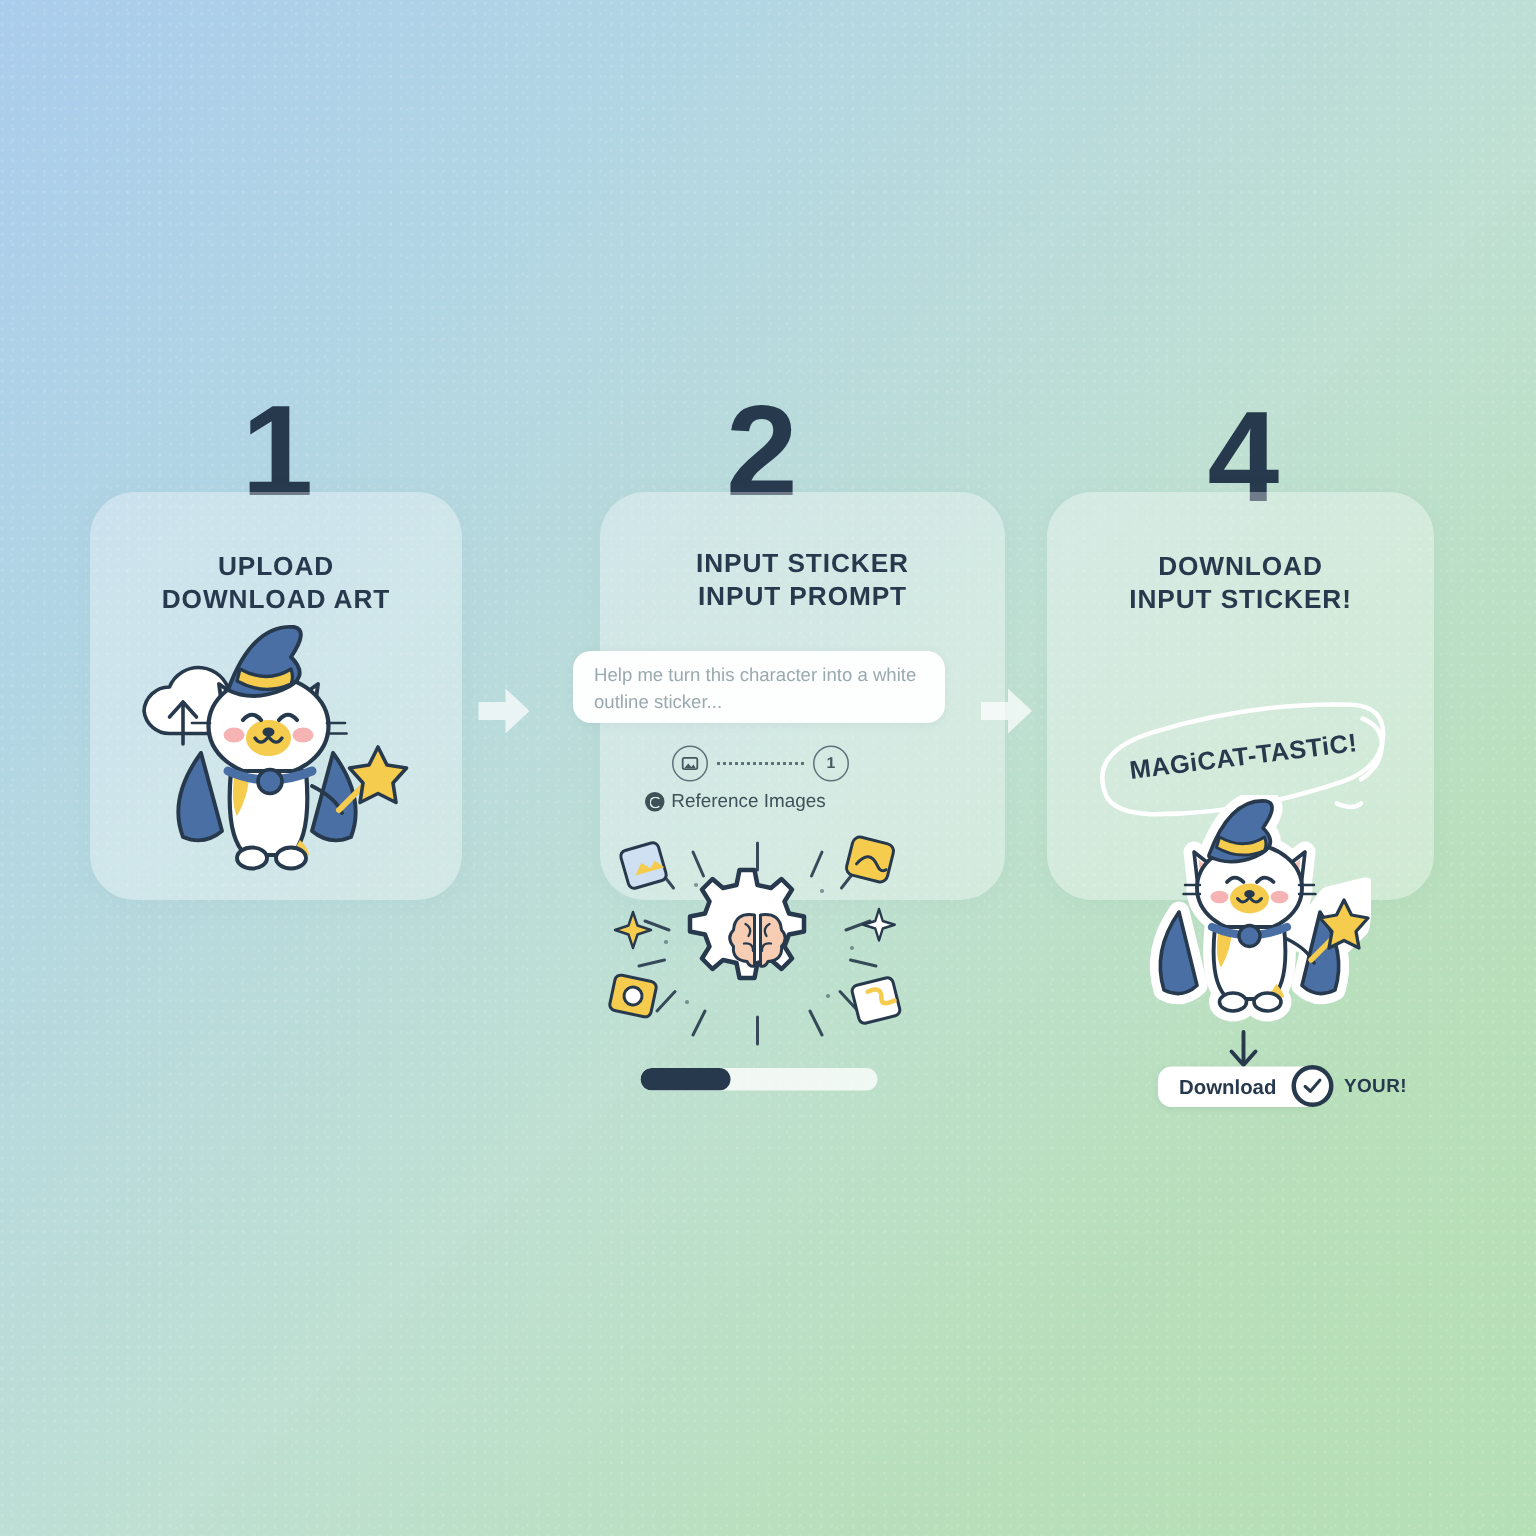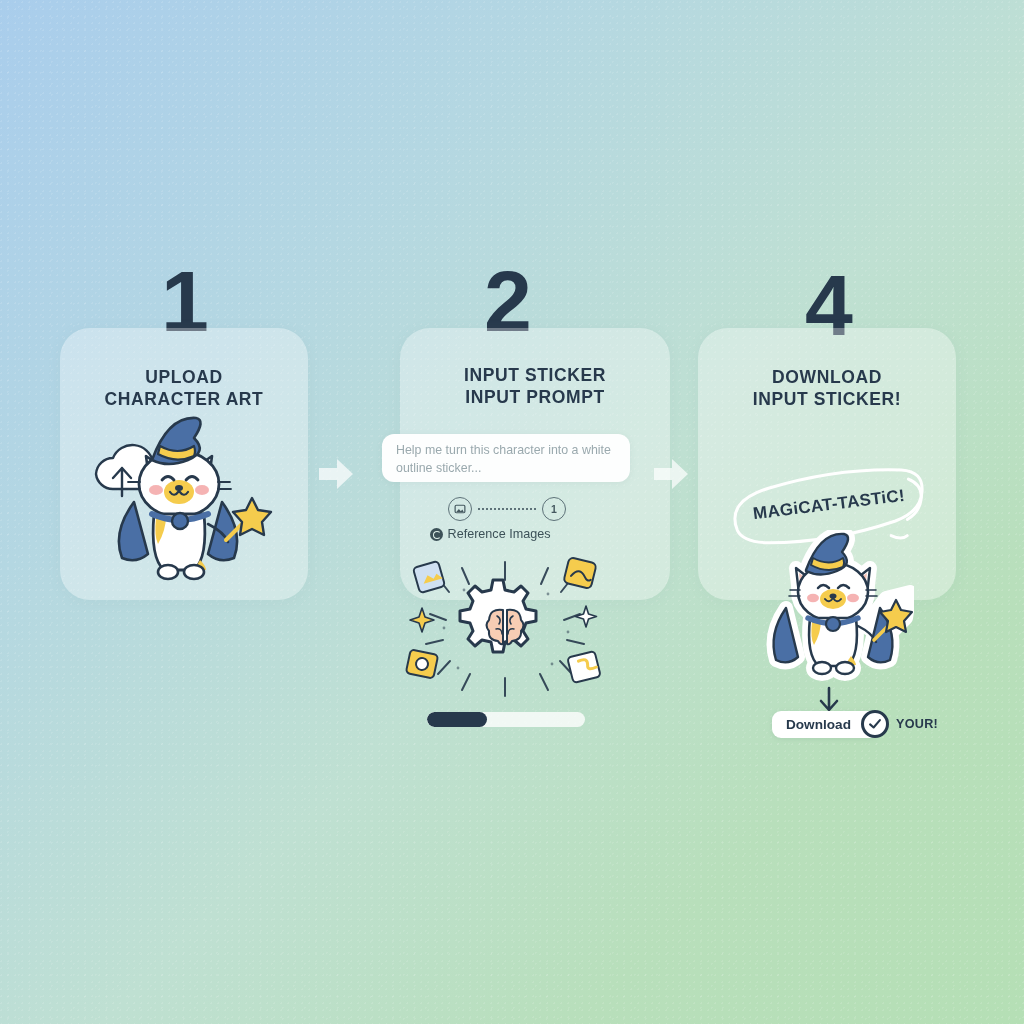--- a/index.html
+++ b/index.html
@@ -202,21 +202,21 @@
 <body>
 
 <div id="stage">
   <div id="grain"></div>
 
   <div class="step-num" id="num1">1</div>
 
   <div class="card" id="card1">
     <div class="card-title">
       <div>UPLOAD</div>
-      <div>CHARACTER ART</div>
+      <div>DOWNLOAD ART</div>
     </div>
   </div>
 
   <svg id="panel1-art" viewBox="0 0 248 180">
 
     <g fill="#ffffff" stroke="#27394c" stroke-width="2.4" stroke-linejoin="round" stroke-linecap="round">
       <path d="M36 64 a17 17 0 0 1 17-16 a21 21 0 0 1 40 4 a14 14 0 0 1 -2 27 H53 a17 17 0 0 1 -17 -15 z"></path>
       <path d="M62 86 v-26 M62 58 l-9 10 M62 58 l9 10" fill="none"></path>
     </g>
 

